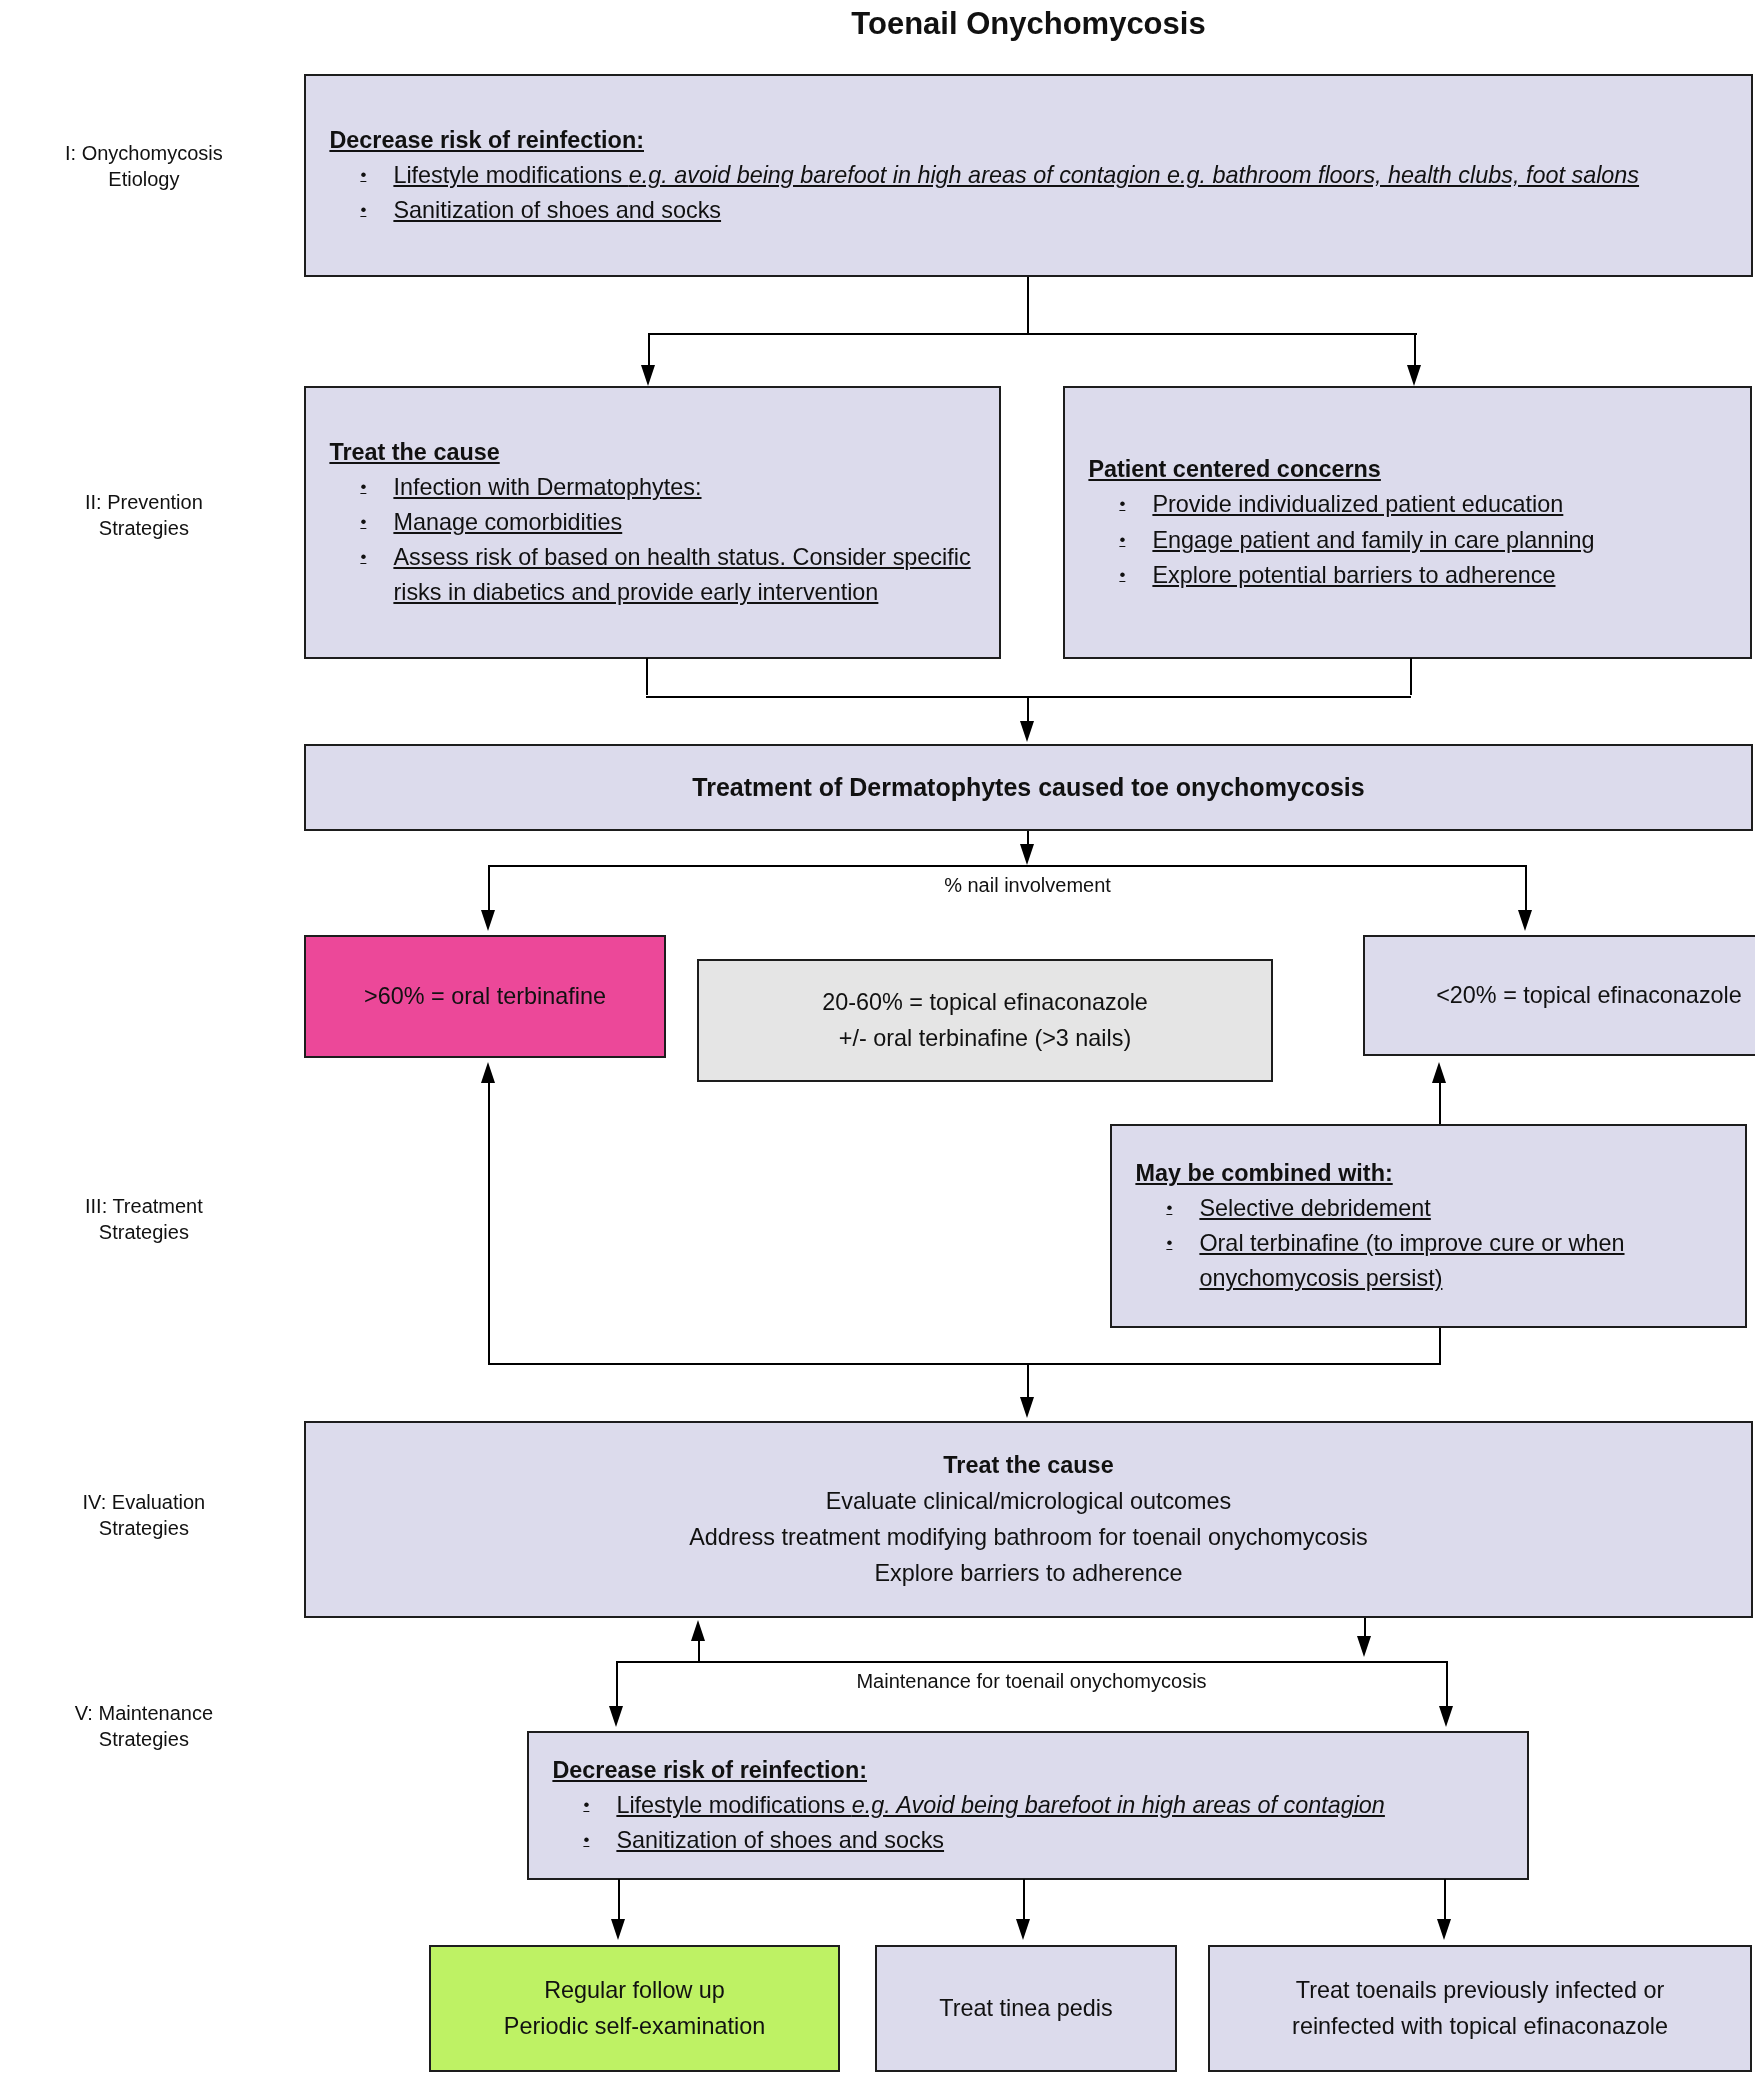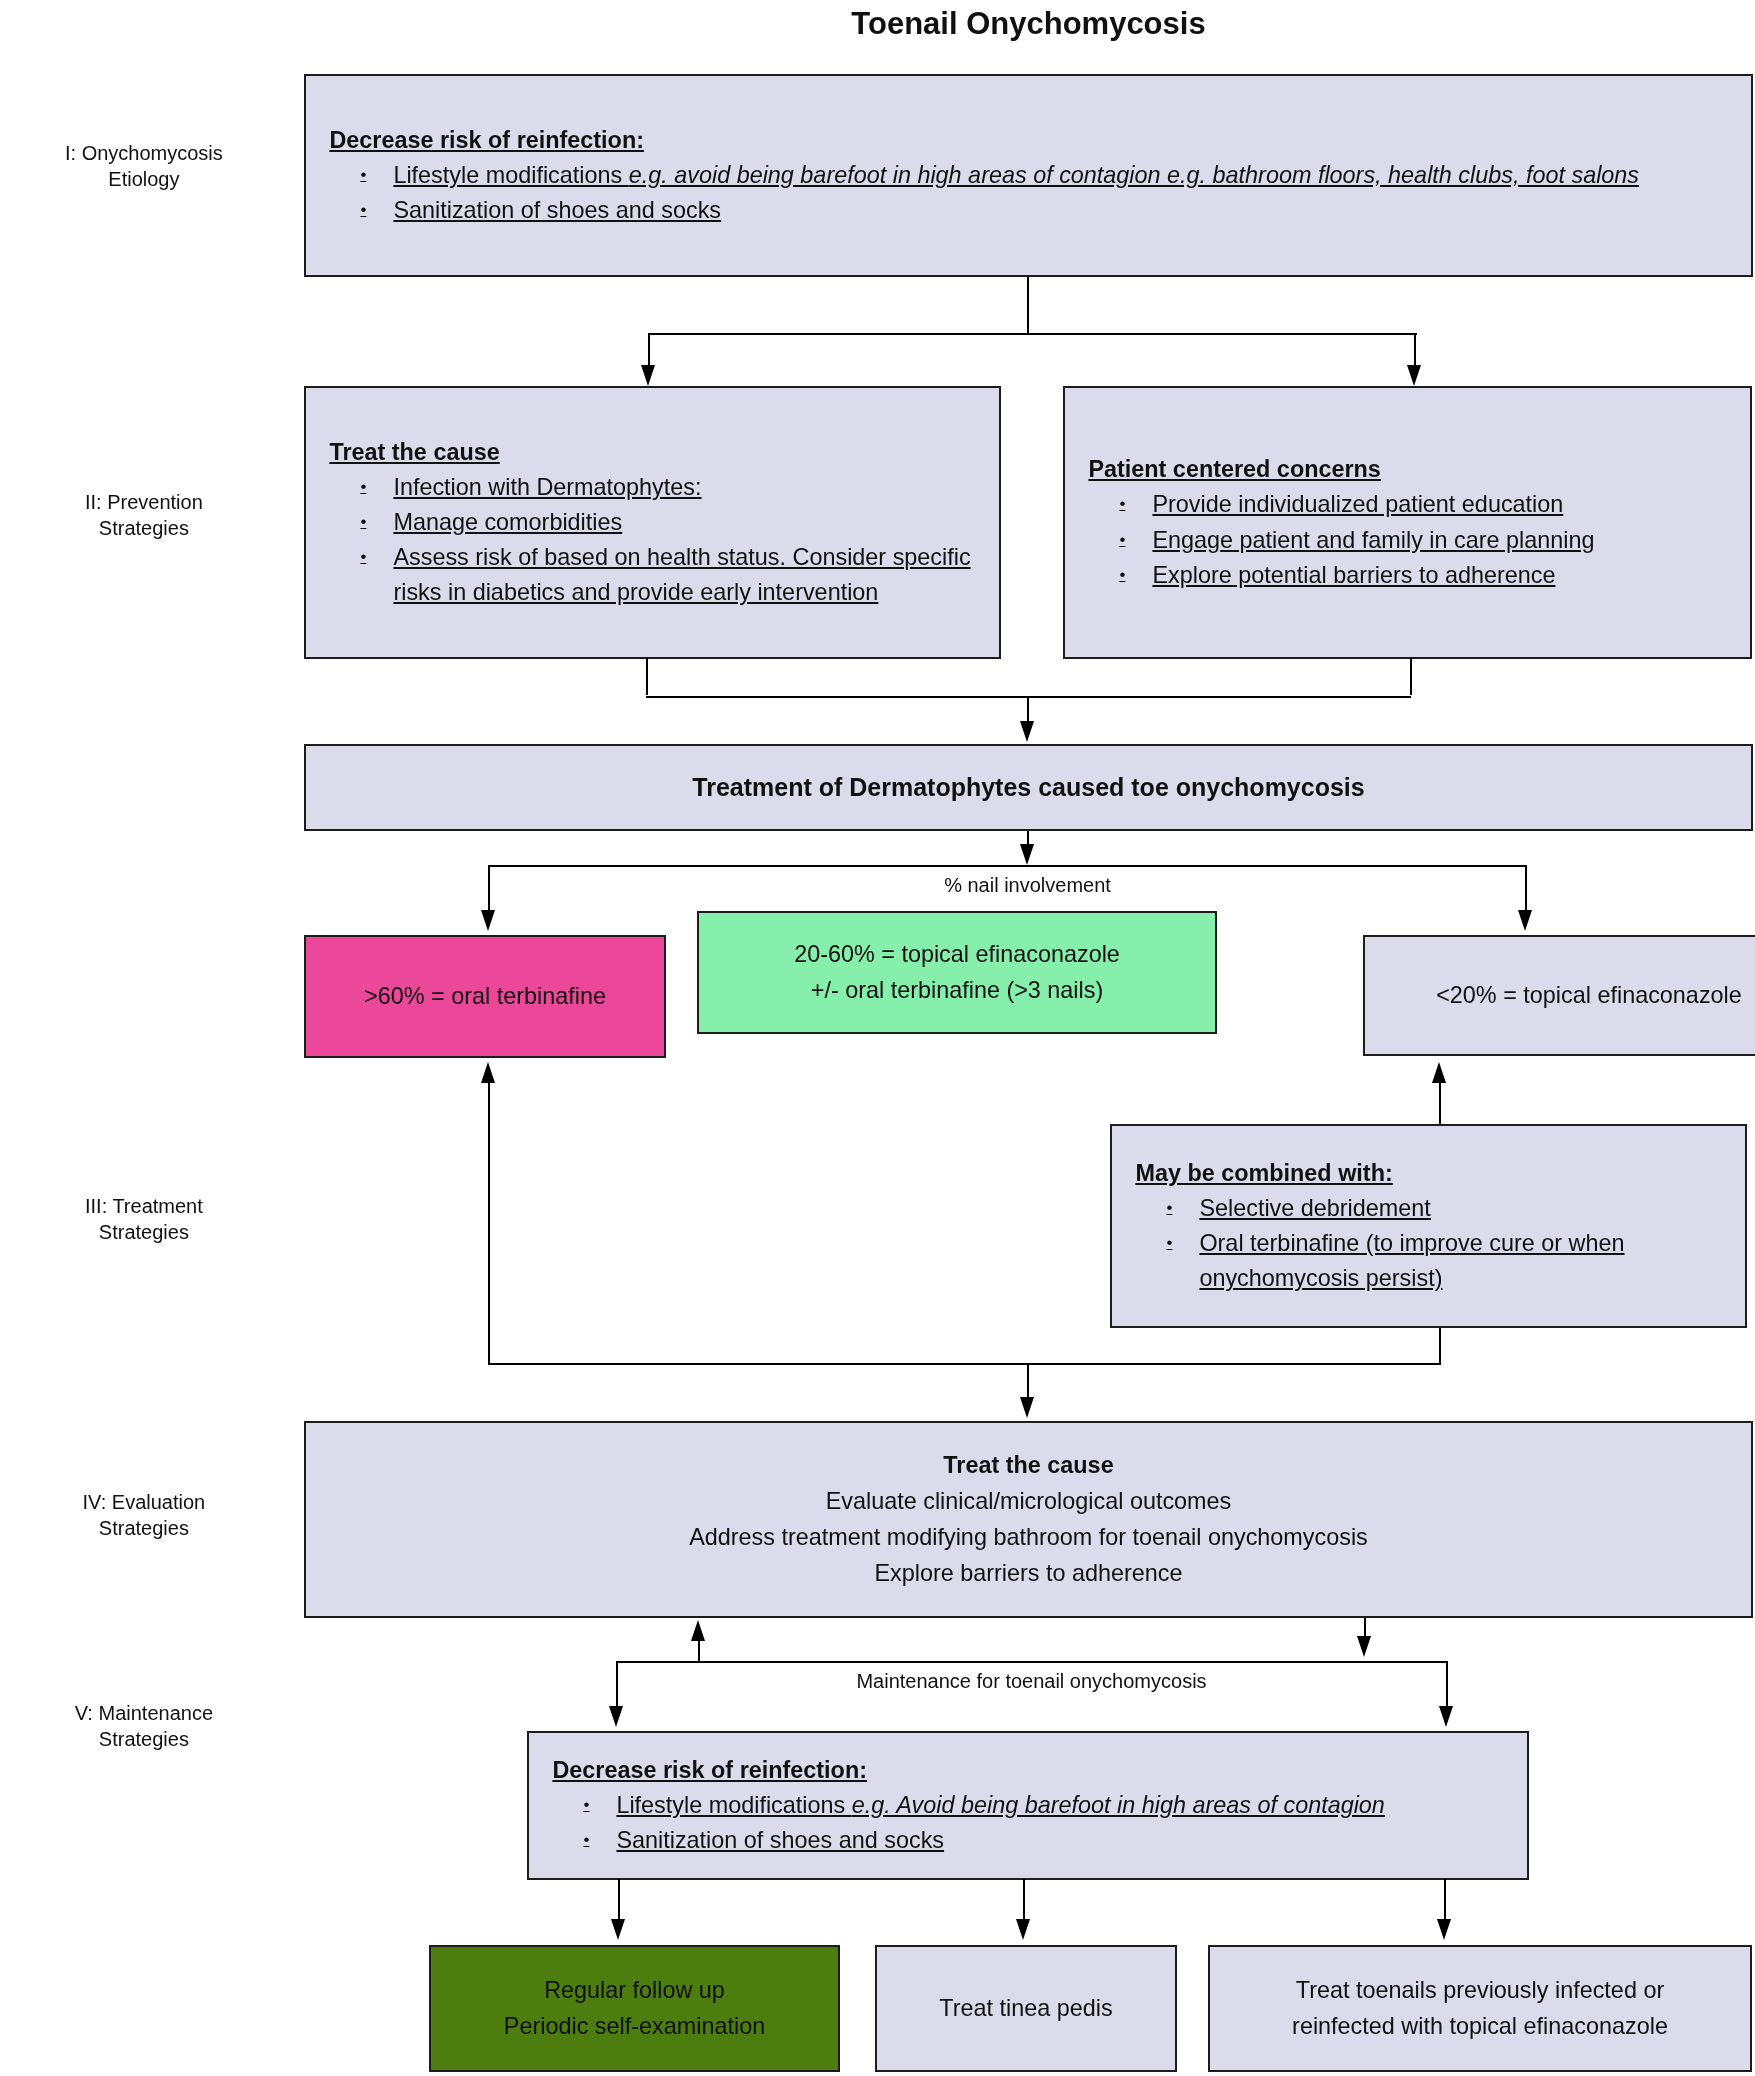--- a/index.html
+++ b/index.html
@@ -121,21 +121,21 @@
   <div class="h" style="left: 488px; top: 865px; width: 1039px; background: rgb(0, 0, 0);"></div>
   <div class="flow-label" style="left:794px;top:874px;width:467px;">% nail involvement</div>
   <div class="v" style="left: 488px; top: 865px; height: 47px; background: rgb(0, 0, 0);"></div>
   <div class="arr-d" style="left:481px;top:910px;"></div>
   <div class="v" style="left: 1525px; top: 865px; height: 47px; background: rgb(0, 0, 0);"></div>
   <div class="arr-d" style="left:1518px;top:910px;"></div>
 
   <div class="box" style="left: 304px; top: 935px; width: 362px; height: 123px; background: #ec4899; border-color: rgb(29, 29, 29);">
     <div class="center-text">&gt;60% = oral terbinafine</div>
   </div>
-  <div class="box" style="left: 697px; top: 911px; width: 520px; height: 123px; background: #86efac; border-color: rgb(29, 29, 29);">
+  <div class="box" style="left: 697px; top: 959px; width: 576px; height: 123px; background: #e5e5e5; border-color: rgb(29, 29, 29);">
     <div class="center-text">20-60% = topical efinaconazole
 +/- oral terbinafine (&gt;3 nails)</div>
   </div>
   <div class="box" style="left: 1363px; top: 935px; width: 452px; height: 121px; background: rgb(220, 219, 236); border-color: rgb(29, 29, 29);">
     <div class="center-text">&lt;20% = topical efinaconazole</div>
   </div>
 
   <div class="arr-u" style="left:481px;top:1062px;"></div>
   <div class="v" style="left: 488px; top: 1082px; height: 281px; background: rgb(0, 0, 0);"></div>
 
@@ -195,21 +195,21 @@
     </div>
   </div>
 
   <div class="v" style="left: 618px; top: 1879px; height: 41px; background: rgb(0, 0, 0);"></div>
   <div class="arr-d" style="left:611px;top:1919px;"></div>
   <div class="v" style="left: 1023px; top: 1879px; height: 41px; background: rgb(0, 0, 0);"></div>
   <div class="arr-d" style="left:1016px;top:1919px;"></div>
   <div class="v" style="left: 1444px; top: 1879px; height: 41px; background: rgb(0, 0, 0);"></div>
   <div class="arr-d" style="left:1437px;top:1919px;"></div>
 
-  <div class="box" style="left: 429px; top: 1945px; width: 411px; height: 127px; background: #4d7c0f; border-color: rgb(29, 29, 29);">
+  <div class="box" style="left: 429px; top: 1945px; width: 411px; height: 127px; background: #bef264; border-color: rgb(29, 29, 29);">
     <div class="center-text">Regular follow up
 Periodic self-examination</div>
   </div>
   <div class="box" style="left: 875px; top: 1945px; width: 302px; height: 127px; background: rgb(220, 219, 236); border-color: rgb(29, 29, 29);">
     <div class="center-text">Treat tinea pedis</div>
   </div>
   <div class="box" style="left: 1208px; top: 1945px; width: 544px; height: 127px; background: rgb(220, 219, 236); border-color: rgb(29, 29, 29);">
     <div class="center-text">Treat toenails previously infected or
 reinfected with topical efinaconazole</div>
   </div>

